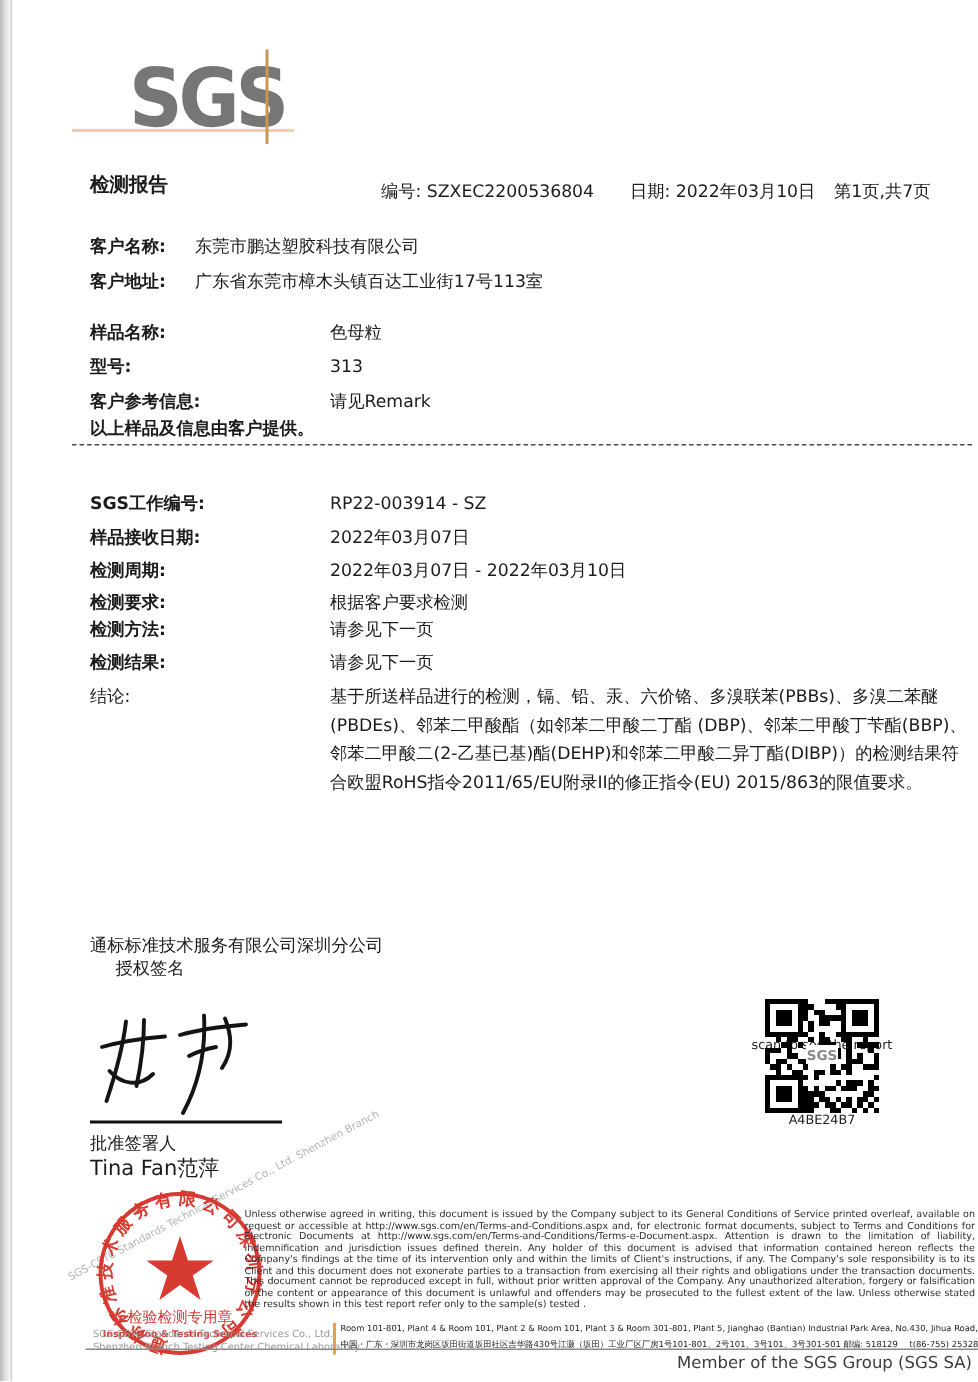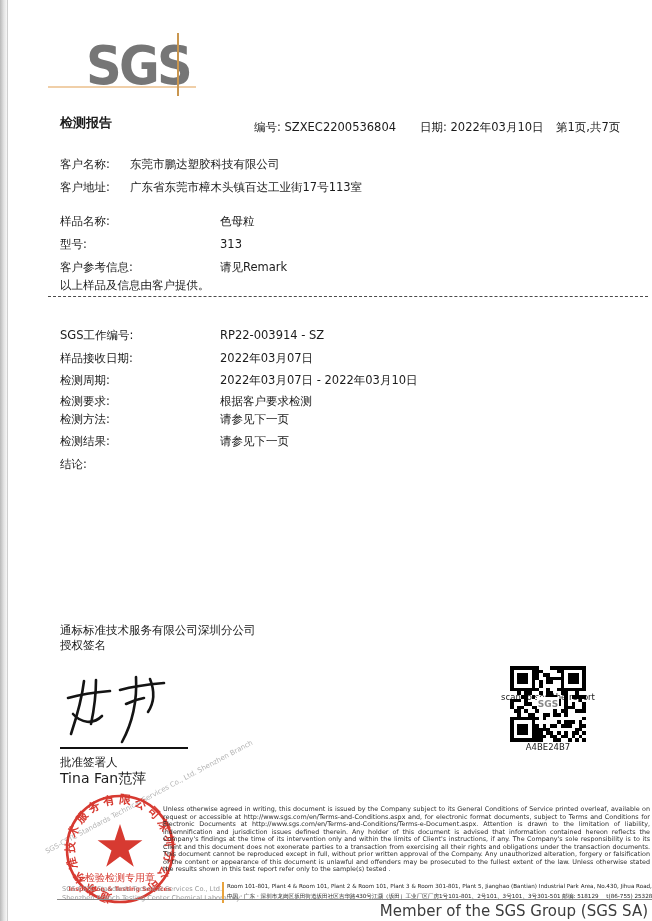--- a/index.html
+++ b/index.html
@@ -23,38 +23,38 @@
   .logo-vline { position:absolute; left:177px; top:33px; width:2px; height:63px; background:#c9964f; }
 
   
   .title { position:absolute; left:60px; top:114px; font-size:13px; font-weight:bold; }
   .hmeta { position:absolute; top:120px; font-size:11.5px; white-space:nowrap; }
   .hmeta.no   { left:230px;margin-left:24px; }
   .hmeta.date { left:420px; }
   .hmeta.pg   { left:556px; }
 
   .row { position:absolute; font-size:11.5px; white-space:nowrap; }
-  .row .lbl { position:absolute; left:0; }
+  .row .lbl { position:absolute; left:0;font-weight:bold; }
   .row .val { position:absolute; }
   .vcol-a { left:70px;text-align:center; }   
   .vcol-b { left:160px; }  
 
   .dashline {
     position:absolute; left:48px; top:296px; width:600px; height:0;
     border-top:1.6px dashed #4a4a4a;
   }
 
   .conclusion {
     position:absolute; left:220px; top:455px; width:428px;
     font-size:11.5px; line-height:19px; white-space:normal;
   }
   .conclusion-lbl { position:absolute; left:60px; top:457px; font-size:11.5px; }
 
   .sig-company { position:absolute; left:60px; top:623px; font-size:11.5px; }
-  .sig-auth    { position:absolute; left:60px; top:638px; font-size:11.5px; }
+  .sig-auth    { position:absolute; left:77px; top:638px; font-size:11.5px; }
   .sig-img     { position:absolute; left:62px; top:672px; }
   .sig-line    { position:absolute; left:60px; top:747px; width:128px; height:2px; background:#111; }
   .sig-name    { position:absolute; left:60px; top:752px; font-size:14px;margin-top:18px; }
   .sig-title   { position:absolute; left:60px; top:755px; font-size:11.5px; }
 
   
   .qr-caption { position:absolute; left:478px; top:656px; width:140px; text-align:center; font-size:8.5px; color:#222;margin-top:36px; }
   .qr-box { position:absolute; left:508px; top:666px; width:80px; height:76px; }
   .qr-code-id { position:absolute; left:478px; top:742px; width:140px; text-align:center; font-size:8.5px; color:#222; }
 
@@ -66,21 +66,21 @@
   .legal .attention { color:#f26522; font-weight:bold; display:block; margin-top:1px; }
   .foot-co { position:absolute; left:62px; font-size:6.6px; color:#9a9a9a; white-space:nowrap; }
   .foot-co.l1 { top:885px; }
   .foot-co.l2 { top:894px; }
   .foot-sep { position:absolute; left:222px; top:882px; width:1.5px; height:21px; background:#e8a33d; }
   .addr { position:absolute; left:227px; font-size:5.6px; color:#222; white-space:nowrap; overflow:hidden; }
   .addr.l1 { top:883px; width:425px; }
   .addr.l2 { top:893px; width:425px; }
   .addr .right { margin-left:6px; }
   .foot-rule { position:absolute; left:57px; top:899px; width:595px; height:1px; background:#8a8a8a; }
-  .member { position:absolute; right:4px; top:902px; font-size:15px; color:#3c3c3c; }
+  .member { position:absolute; right:4px; top:902px; font-size:11px; color:#3c3c3c; }
 
   .stamp-watermark {
     position:absolute; left:46px; top:848px; width:190px; font-size:7px; color:#b5b5b5;
     transform:rotate(-28deg); transform-origin:left center; white-space:nowrap;
   }
   .stamp-svg { position:absolute; left:62px; top:791px; opacity:.92; }
 </style>
 </head>
 <body>
 
@@ -141,20 +141,21 @@
   <div class="row" style="left:60px; top:412px;">
     <span class="lbl">检测方法:</span>
     <span class="val vcol-b">请参见下一页</span>
   </div>
   <div class="row" style="left:60px; top:434px;">
     <span class="lbl">检测结果:</span>
     <span class="val vcol-b">请参见下一页</span>
   </div>
 
   <div class="conclusion-lbl">结论:</div>
+  <div class="conclusion">基于所送样品进行的检测，镉、铅、汞、六价铬、多溴联苯(PBBs)、多溴二苯醚(PBDEs)、邻苯二甲酸酯（如邻苯二甲酸二丁酯 (DBP)、邻苯二甲酸丁苄酯(BBP)、邻苯二甲酸二(2-乙基已基)酯(DEHP)和邻苯二甲酸二异丁酯(DIBP)）的检测结果符合欧盟RoHS指令2011/65/EU附录II的修正指令(EU) 2015/863的限值要求。</div>
 
   <div class="sig-company">通标标准技术服务有限公司深圳分公司</div>
   <div class="sig-auth">授权签名</div>
   <svg class="sig-img" width="120" height="76" viewBox="0 0 120 76">
     <g fill="none" stroke="#141414" stroke-width="2.6" stroke-linecap="round">
       <path d="M6,26 C20,22 36,20 48,19"></path>
       <path d="M22,9 C20,26 14,47 9,62"></path>
       <path d="M34,8 C34,22 32,38 29,52"></path>
       <path d="M11,42 C19,51 31,53 40,44"></path>
       <path d="M58,18 C72,14 90,12 102,11"></path>

